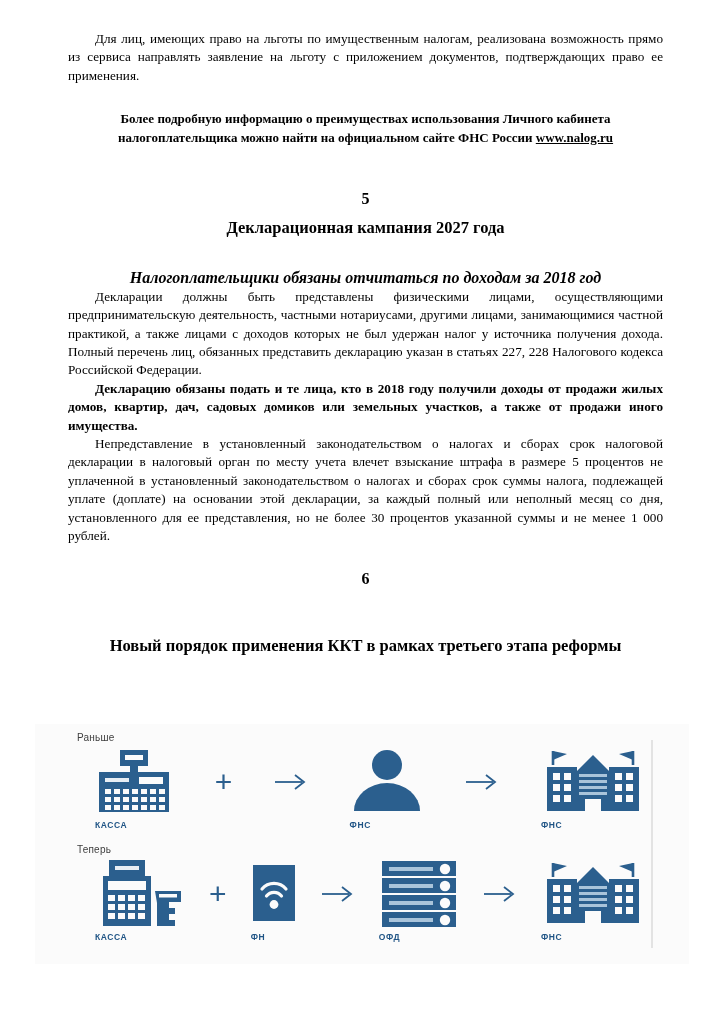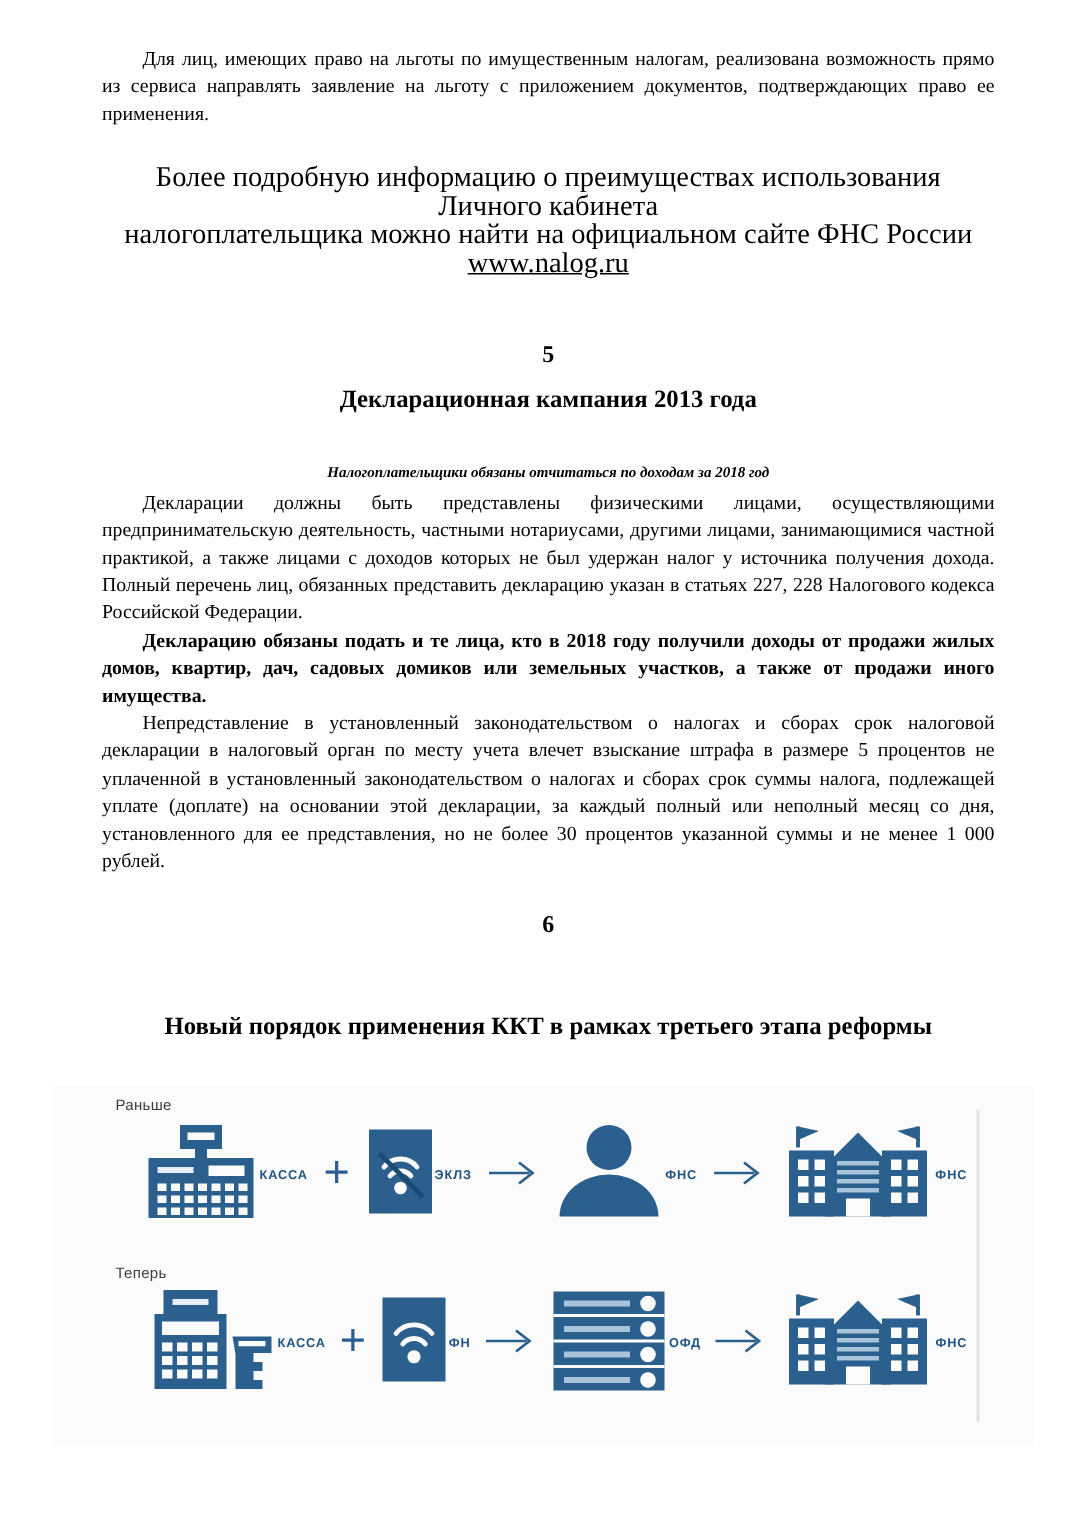--- a/index.html
+++ b/index.html
@@ -28,22 +28,22 @@
     line-height: 18.4px;
     text-align: justify;
     text-indent: 27px;
     margin: 0;
     hyphens: none;
   }
   .para.bold { font-weight: bold; }
 
   .center-bold {
     text-align: center;
-    font-weight: normal;
-    font-size: 19px;
+    font-weight: bold;
+    font-size: 13px;
     line-height: 19px;
     margin: 0;
     text-indent: 0;
   }
   .center-bold .ul { text-decoration: underline; }
 
   .section-num {
     text-align: center;
     font-weight: bold;
     font-size: 16px;
@@ -54,21 +54,21 @@
     text-align: center;
     font-weight: bold;
     font-size: 16.5px;
     margin: 0;
     line-height: 22px;
   }
   .lead-italic {
     text-align: center;
     font-weight: bold;
     font-style: italic;
-    font-size: 10px;
+    font-size: 16px;
     line-height: 18.5px;
     margin: 0;
   }
   .section6-title {
     text-align: center;
     font-weight: bold;
     font-size: 16.5px;
     line-height: 22px;
     margin: 12px;
   }
@@ -121,21 +121,21 @@
     left: 60px;
     top: 16px;
     width: 550px;
     height: 94px;
     display: flex;
     align-items: flex-start;
     justify-content: space-between;
   }
   .node {
     display: flex;
-    align-items: center;
+    flex-direction: column;
     justify-content: flex-start;
   }
   .node-art {
     height: 72px;
     display: flex;
     align-items: center;
     justify-content: center;
   }
   .node-label {
     margin-top: 2px;
@@ -171,21 +171,21 @@
 
   <div>
     <p class="center-bold">Более подробную информацию о преимуществах использования Личного кабинета</p>
     <p class="center-bold"><span>налогоплательщика можно найти на официальном сайте ФНС России </span><span class="ul">www.nalog.ru</span></p>
   </div>
 
   <div class="sp-42"></div>
 
   <p class="section-num">5</p>
   <div class="sp-8"></div>
-  <h2 class="section-title">Декларационная кампания 2013 года</h2>
+  <h2 class="section-title">Декларационная кампания 2027 года</h2>
 
   <div class="sp-30"></div>
 
   <p class="lead-italic">Налогоплательщики обязаны отчитаться по доходам за 2018 год</p>
 
   <p class="para">Декларации должны быть представлены физическими лицами, осуществляющими предпринимательскую деятельность, частными нотариусами, другими лицами, занимающимися частной практикой, а также лицами с доходов которых не был удержан налог у источника получения дохода. Полный перечень лиц, обязанных представить декларацию указан в статьях 227, 228 Налогового кодекса Российской Федерации.</p>
   <p class="para bold">Декларацию обязаны подать и те лица, кто в 2018 году получили доходы от продажи жилых домов, квартир, дач, садовых домиков или земельных участков, а также от продажи иного имущества.</p>
   <p class="para">Непредставление в установленный законодательством о налогах и сборах срок налоговой декларации в налоговый орган по месту учета влечет взыскание штрафа в размере 5 процентов не уплаченной в установленный законодательством о налогах и сборах срок суммы налога, подлежащей уплате (доплате) на основании этой декларации, за каждый полный или неполный месяц со дня, установленного для ее представления, но не более 30 процентов указанной суммы и не менее 1 000 рублей.</p>
 
   <div class="sp-24"></div>
@@ -237,34 +237,20 @@
               </g>
             </svg>
           </div>
           <div class="node-label">КАССА</div>
         </div>
 
         <div class="connector">
           <span class="plus-sign">+</span>
         </div>
 
-        <div class="node">
-          <div class="node-art">
-            <svg width="46" height="62" viewBox="0 0 46 62">
-              <rect x="2" y="2" width="42" height="56" fill="#2b5f8e"></rect>
-              <g fill="none" stroke="#fbfbfb" stroke-width="3.2" stroke-linecap="round">
-                <path d="M12 27 A14 14 0 0 1 34 27"></path>
-                <path d="M16 33 A9 9 0 0 1 30 33"></path>
-              </g>
-              <circle cx="23" cy="41" r="4.2" fill="#fbfbfb"></circle>
-              <line x1="9" y1="18" x2="38" y2="47" stroke="#1b4a73" stroke-width="3.2"></line>
-            </svg>
-          </div>
-          <div class="node-label">ЭКЛЗ</div>
-        </div>
 
         <div class="connector">
           <svg width="34" height="20" viewBox="0 0 34 20">
             <line x1="1" y1="10" x2="28" y2="10" stroke="#2b5f8e" stroke-width="1.8"></line>
             <polyline points="21,3 30,10 21,17" fill="none" stroke="#2b5f8e" stroke-width="1.8"></polyline>
           </svg>
         </div>
 
         <div class="node">
           <div class="node-art">

